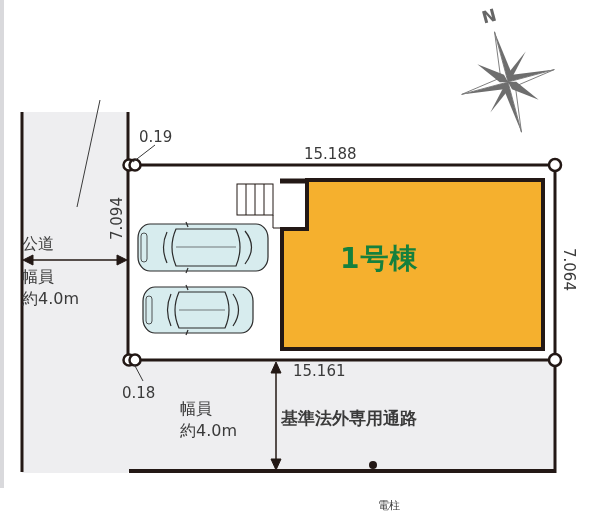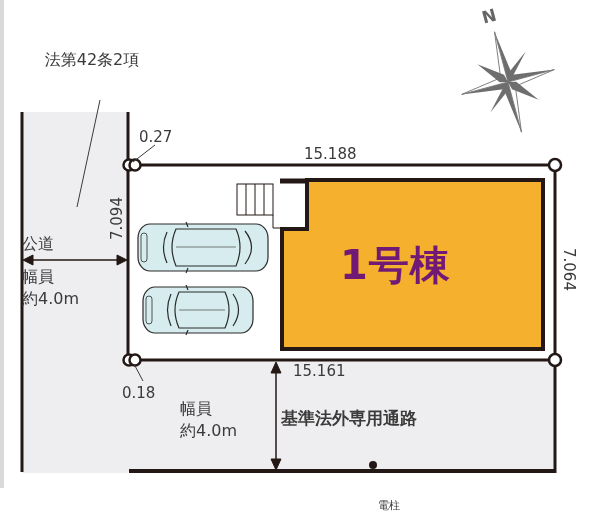--- a/index.html
+++ b/index.html
@@ -5,21 +5,21 @@
   html, body { margin: 0; padding: 0; background: #ffffff; }
   body { width: 600px; height: 531px; position: relative; overflow: hidden;
          font-family: "DejaVu Sans", "Liberation Sans", sans-serif; color: #333; }
   .edge-strip { position: absolute; left: 0; top: 0; width: 4px; height: 488px; background: #d9d9dc; }
   svg.plan { position: absolute; left: 0; top: 0; }
   .lbl { position: absolute; white-space: nowrap; color: #3a3a3a; line-height: 1; }
   .road-title { font-size: 16px; text-align: center; line-height: 20px; }
   .dim { font-size: 15px; }
   .rot-ccw { transform: rotate(-90deg); transform-origin: center center; }
   .rot-cw  { transform: rotate(90deg);  transform-origin: center center; }
-  .bldg-label { font-size: 40px; font-weight: bold; color: #701a75; letter-spacing: 1px; }
+  .bldg-label { font-size: 28px; font-weight: bold; color: #15803d; letter-spacing: 1px; }
   .width-label { font-size: 16px; line-height: 22px; }
   .path-label { font-size: 17px; font-weight: bold; }
   .pole-label { font-size: 11px; margin-top: 43px; }
   .compass-n { font-size: 17px; font-weight: bold; color: #666; transform: rotate(-15deg); }
 </style>
 </head>
 <body>
 
 <div class="edge-strip"></div>
 
@@ -112,24 +112,23 @@
     <polygon points="460,82 502,76 508,82" fill="#ffffff" stroke="#6E6E6E" stroke-width="0.8"></polygon>
 
     <polygon points="533,57 512,80 508,82 510,74" fill="#6E6E6E"></polygon>
     <polygon points="483,107 504,84 508,82 506,90" fill="#6E6E6E"></polygon>
     <polygon points="483,57 506,74 508,82 500,80" fill="#6E6E6E"></polygon>
     <polygon points="533,107 510,90 508,82 516,84" fill="#6E6E6E"></polygon>
   </g>
 </svg>
 
 <div class="lbl road-title" style="left:22px; top:50px; width:140px;">
-  <div>法第42条2項</div>
 </div>
 
-<div class="lbl dim" style="left:139px; top:130px;">0.27</div>
+<div class="lbl dim" style="left:139px; top:130px;">0.19</div>
 <div class="lbl dim" style="left:122px; top:386px;">0.18</div>
 
 <div class="lbl dim" style="left:304px; top:147px;">15.188</div>
 <div class="lbl dim" style="left:293px; top:364px;">15.161</div>
 
 <div class="lbl dim rot-ccw" style="left:92px; top:211px; width:50px; text-align:center;">7.094</div>
 <div class="lbl dim rot-cw" style="left:543px; top:262px; width:50px; text-align:center;">7.064</div>
 
 <div class="lbl width-label" style="left:22px; top:233px; width:106px;">公道</div>
 <div class="lbl width-label" style="left:22px; top:266px; width:106px;">

